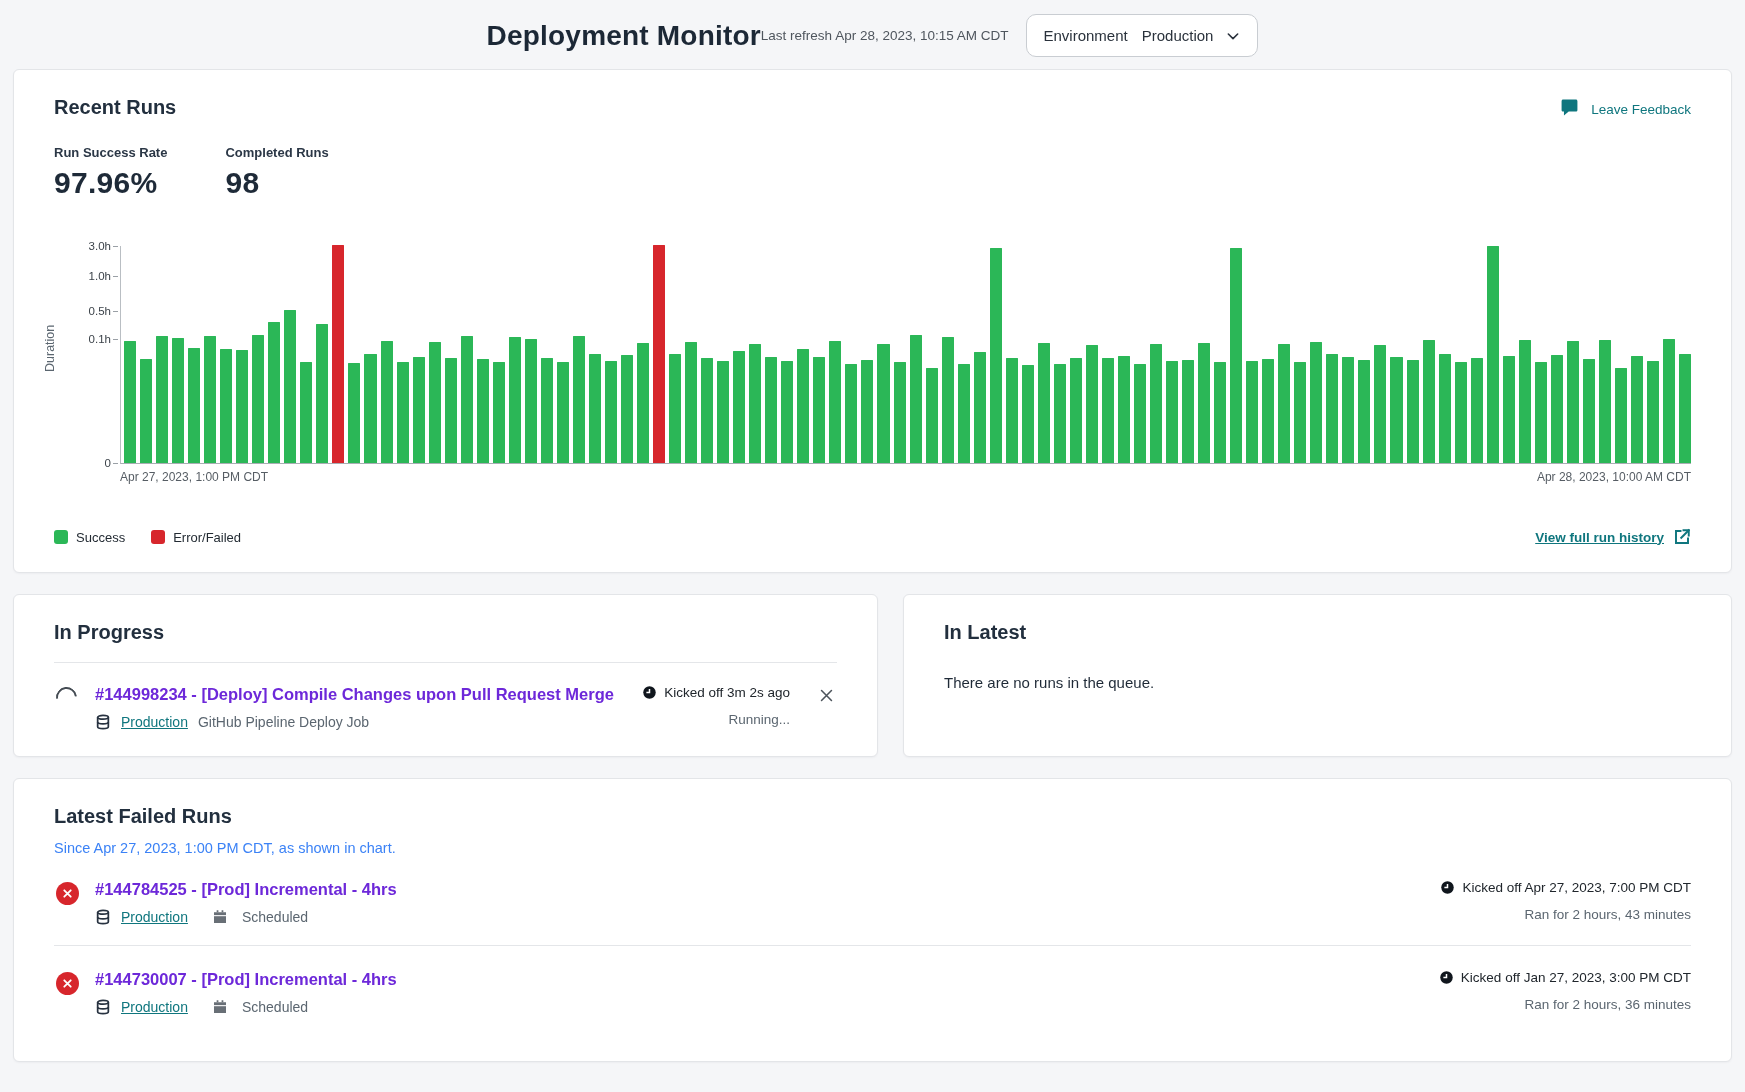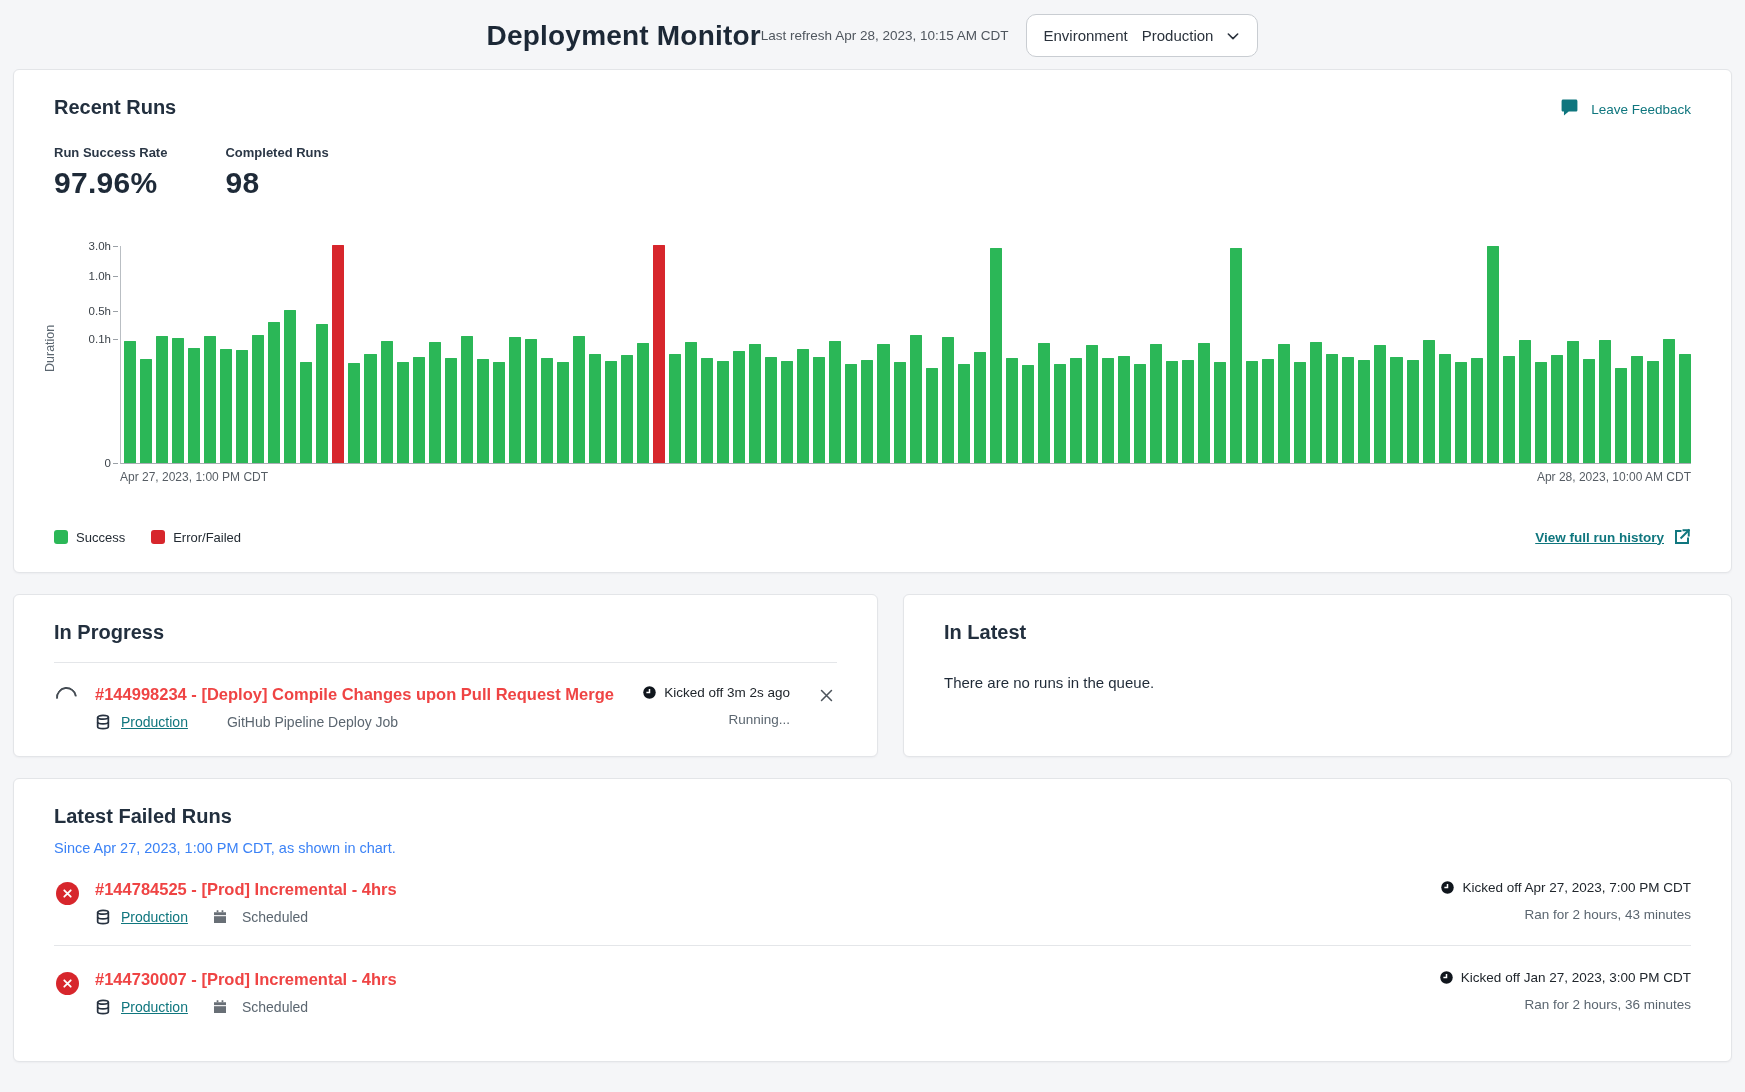--- a/index.html
+++ b/index.html
@@ -58,24 +58,24 @@
   .mid-row .card { margin-bottom:21px; }
   .card-progress { flex:0 0 865px; }
   .card-queue { flex:1; }
   .head-rule { border:none; border-top:1px solid #e4e6e9; margin:18px 0 0; }
   .queue-msg { font-size:15px; margin-top:30px; color:#1f2a37; }
 
   .run-row { display:flex; align-items:flex-start; margin-top:22px; }
   .spinner { width:21px; height:21px; border-radius:50%; border:2.5px solid transparent;
     border-top-color:#454c54; border-left-color:#454c54; transform:rotate(38deg); margin:2px 18px 0 2px; flex:0 0 auto; }
   .run-main { flex:1; }
-  .run-title { font-size:16.5px; font-weight:bold; color:#ef4444; }
+  .run-title { font-size:16.5px; font-weight:bold; color:#6d28d9; }
   .run-meta { display:flex; align-items:center; gap:10px; margin-top:10px; }
   .env-link { color:var(--teal); font-size:14px; text-decoration:underline; cursor:pointer; }
-  .job-name, .sched { font-size:14px; color:#5b6670;margin-left:29px; }
+  .job-name, .sched { font-size:14px; color:#5b6670; }
   .sched { margin-left:4px; }
   .run-right { text-align:right; margin-left:20px; }
   .kicked { display:flex; align-items:center; gap:7px; font-size:13.5px; color:#20262c; justify-content:flex-end; }
   .running { font-size:13.5px; color:#5b6670; margin-top:12px; }
   .close-btn { background:none; border:none; cursor:pointer; margin-left:26px; padding:2px; }
 
   
   .failed-sub { font-size:14.5px; margin-top:12px; color:#3b82f6; }
   .failed-row { display:flex; align-items:flex-start; padding:24px 0 20px; }
   .failed-row + .row-rule { border:none; border-top:1px solid #e4e6e9; }

